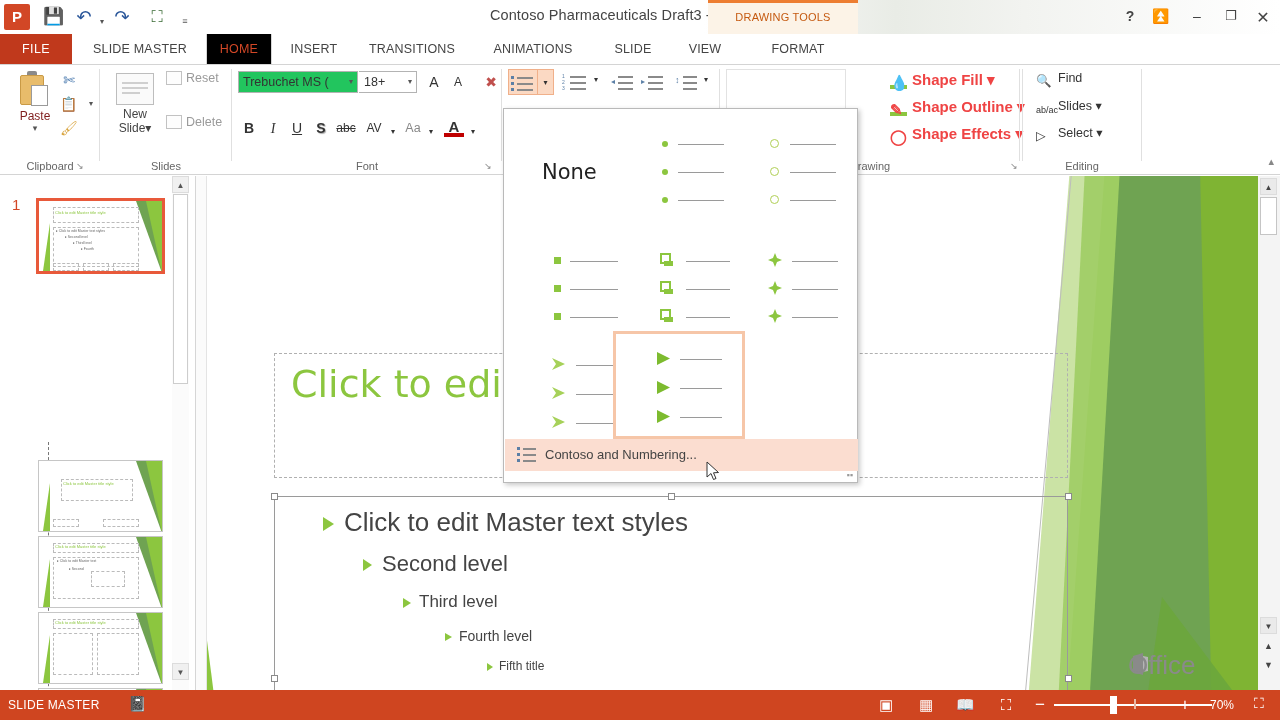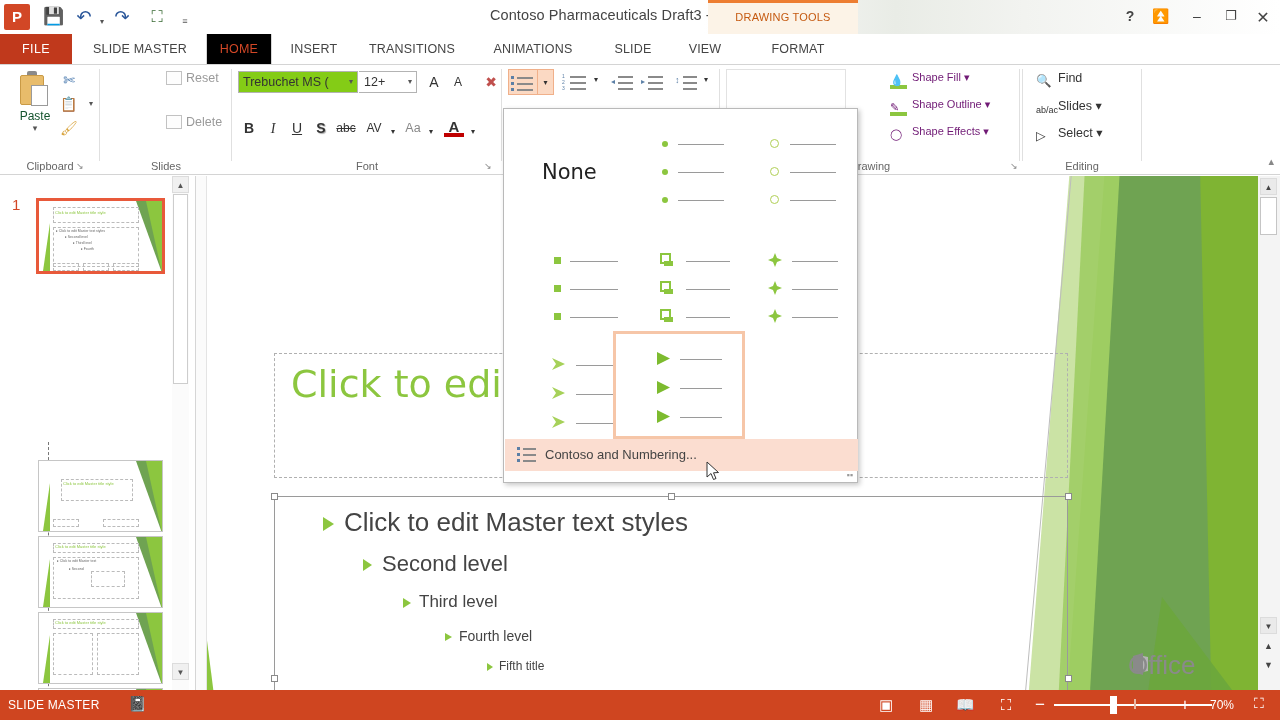--- a/index.html
+++ b/index.html
@@ -95,39 +95,39 @@
   }
   .grp-div{ position:absolute; top:4px; width:1px; height:92px; background:#e0e0e0; }
   .dlg-launch{ position:absolute;bottom:3px;font-size:9px;color:#888;cursor:pointer;}
   
   #grp-clipboard{ left:0; width:100px;}
   #paste-btn{position:absolute;left:10px;top:4px;width:50px;height:78px;text-align:center;cursor:pointer;}
   #paste-ico{width:34px;height:36px;margin:2px auto 0;position:relative;}
   #paste-ico .cb{position:absolute;left:2px;top:4px;width:24px;height:30px;background:#e8bc6b;border:1px solid #c99a46;border-radius:2px;}
   #paste-ico .clip{position:absolute;left:9px;top:0px;width:10px;height:6px;background:#8a8a8a;border-radius:2px;}
   #paste-ico .pg{position:absolute;left:13px;top:14px;width:17px;height:21px;background:#fff;border:1px solid #9a9a9a;}
-  #paste-label{font-size:12px;color:#14532d;margin-top:2px;}
+  #paste-label{font-size:12px;color:#7f1d1d;margin-top:2px;}
   #paste-caret{font-size:9px;color:#555;}
   .cb-small{position:absolute;width:22px;height:22px;text-align:center;line-height:22px;cursor:pointer;font-size:14px;}
   #cut-btn{left:58px;top:4px;color:#3b6fa8;}
   #copy-btn{left:58px;top:28px;color:#3b6fa8;}
   #fmtpainter-btn{left:58px;top:52px;color:#d8a33c;}
   #copy-caret{left:80px;top:28px;font-size:8px;color:#555;}
   
   #grp-slides{ left:100px; width:132px;}
   #newslide-btn{position:absolute;left:8px;top:4px;width:54px;height:80px;text-align:center;cursor:pointer;color:#9a9a9a;}
   #newslide-ico{width:38px;height:32px;margin:4px auto 2px;border:1.5px solid #bdbdbd;background:#fafafa;position:relative;}
   #newslide-ico i{position:absolute;left:5px;height:1.5px;background:#cfcfcf;display:block;}
   #newslide-label{font-size:12px;color:#444;line-height:14px;}
   #reset-btn{position:absolute;left:66px;top:6px;cursor:pointer;color:#9a9a9a;font-size:12.5px;}
   #delete-btn{position:absolute;left:66px;top:50px;cursor:pointer;color:#9a9a9a;font-size:12.5px;}
   .sl-ico{display:inline-block;width:16px;height:14px;border:1.4px solid #c2c2c2;vertical-align:-3px;margin-right:4px;background:#fdfdfd;}
   
   #grp-font{ left:232px; width:270px;}
-  #fontname-box{position:absolute;left:6px;top:6px;width:120px;height:22px;border:1px solid #b3b3b3;background:#84cc16;cursor:text;}
+  #fontname-box{position:absolute;left:6px;top:6px;width:120px;height:22px;border:1px solid #b3b3b3;background:#22c55e;cursor:text;}
   #fontname-txt{position:absolute;left:4px;top:3px;font-size:12.5px;color:#333;}
   #fontname-caret{position:absolute;right:4px;top:5px;font-size:8px;color:#555;}
   #fontsize-box{position:absolute;left:127px;top:6px;width:58px;height:22px;border:1px solid #b3b3b3;border-left:none;background:#fff;cursor:text;}
   #fontsize-txt{position:absolute;left:5px;top:3px;font-size:12.5px;color:#333;}
   #fontsize-caret{position:absolute;right:4px;top:5px;font-size:8px;color:#555;}
   .fbtn{position:absolute;height:23px;line-height:23px;text-align:center;cursor:pointer;color:#333;}
   #grow-font{left:190px;top:6px;width:24px;font-size:14px;}
   #shrink-font{left:214px;top:6px;width:24px;font-size:12px;}
   #clear-fmt{left:246px;top:6px;width:26px;font-size:14px;color:#c0504d;}
   #b-btn{left:6px;top:52px;width:22px;font-weight:bold;font-size:14px;}
@@ -153,21 +153,21 @@
   #inc-indent{left:138px;top:4px;width:26px;height:26px;}
   #linespacing{left:172px;top:4px;width:26px;height:26px;}
   #linespacing-caret{left:198px;top:10px;width:12px;font-size:8px;color:#333;}
   #textdir{left:6px;top:36px;width:180px;height:26px;}
   .listico{position:relative;width:24px;height:18px;margin:4px auto 0;}
   .listico .d{position:absolute;left:0;width:3px;height:3px;background:#5b7fa6;}
   .listico .l{position:absolute;left:6px;height:1.6px;width:16px;background:#8a8a8a;}
   
   #grp-drawing{ left:720px; width:300px;}
   #shapes-gal{position:absolute;left:6px;top:4px;width:120px;height:74px;border:1px solid #e2e2e2;background:#fff;}
-  .dbtn{position:absolute;font-size:11px;color:#701a75;cursor:pointer;white-space:nowrap;}
+  .dbtn{position:absolute;font-size:15px;color:#ef4444;cursor:pointer;white-space:nowrap;font-weight:bold;}
   #shapefill{left:170px;top:6px;}
   #shapeoutline{left:170px;top:33px;}
   #shapeeffects{left:170px;top:60px;}
   .dico{display:inline-block;width:17px;height:15px;vertical-align:-3px;margin-right:5px;position:relative;}
   
   #grp-editing{ left:1022px; width:120px;}
   #find-btn{position:absolute;left:14px;top:6px;font-size:12.5px;color:#333;cursor:pointer;}
   #replace-btn{position:absolute;left:14px;top:33px;font-size:12.5px;color:#333;cursor:pointer;}
   #select-btn{position:absolute;left:14px;top:60px;font-size:12.5px;color:#333;cursor:pointer;}
   #collapse-ribbon{position:absolute;right:6px;top:155px;font-size:11px;color:#888;cursor:pointer;}
@@ -334,37 +334,48 @@
     <div class="cb-small" id="cut-btn">✄</div>
     <div class="cb-small" id="copy-btn">📋</div>
     <div class="cb-small" id="copy-caret">▾</div>
     <div class="cb-small" id="fmtpainter-btn">🖌</div>
     <div class="grp-label">Clipboard</div>
     <div class="dlg-launch" style="left:76px;">↘</div>
     <div class="grp-div" style="left:99px;"></div>
   </div>
 
   <div class="grp" id="grp-slides">
+    <div id="newslide-btn">
+      <div id="newslide-ico">
+        <i style="top:8px;width:26px;"></i>
+          <i style="top:13px;width:26px;"></i>
+          <i style="top:18px;width:18px;"></i>
+      </div>
+      <div id="newslide-label">
+        <span>New</span><br>
+        <span>Slide</span><span>▾</span>
+      </div>
+    </div>
     <div id="reset-btn">
       <span class="sl-ico"></span><span>Reset</span>
     </div>
     <div id="delete-btn">
       <span class="sl-ico"></span><span>Delete</span>
     </div>
     <div class="grp-label">Slides</div>
     <div class="grp-div" style="left:131px;"></div>
   </div>
 
   <div class="grp" id="grp-font">
     <div id="fontname-box">
       <div id="fontname-txt">Trebuchet MS (</div>
       <div id="fontname-caret">▾</div>
     </div>
     <div id="fontsize-box">
-      <div id="fontsize-txt">12+</div>
+      <div id="fontsize-txt">18+</div>
       <div id="fontsize-caret">▾</div>
     </div>
     <div class="fbtn" id="grow-font">A</div>
     <div class="fbtn" id="shrink-font">A</div>
     <div class="fbtn" id="clear-fmt">✖</div>
     <div class="fbtn" id="b-btn">B</div>
     <div class="fbtn" id="i-btn">I</div>
     <div class="fbtn" id="u-btn">U</div>
     <div class="fbtn" id="s-btn">S</div>
     <div class="fbtn" id="strike-btn">abc</div>

